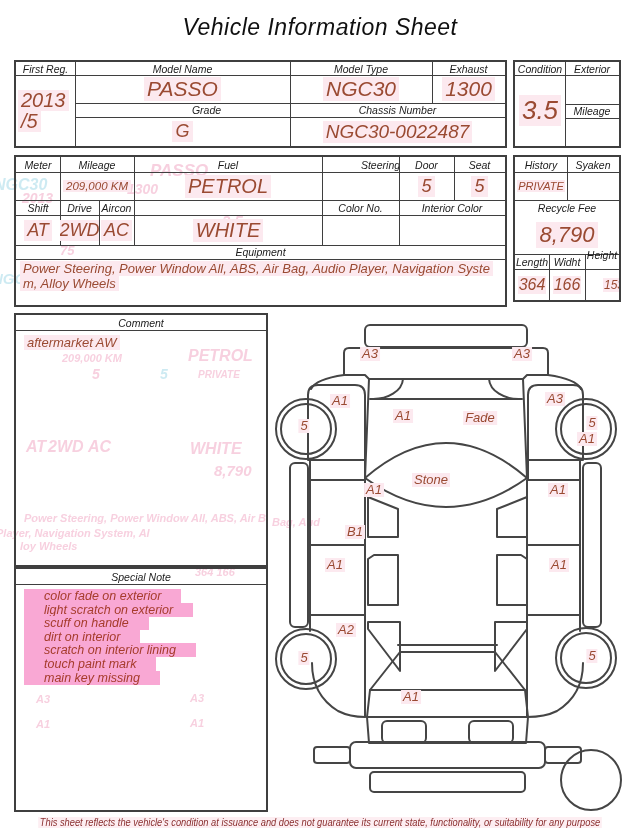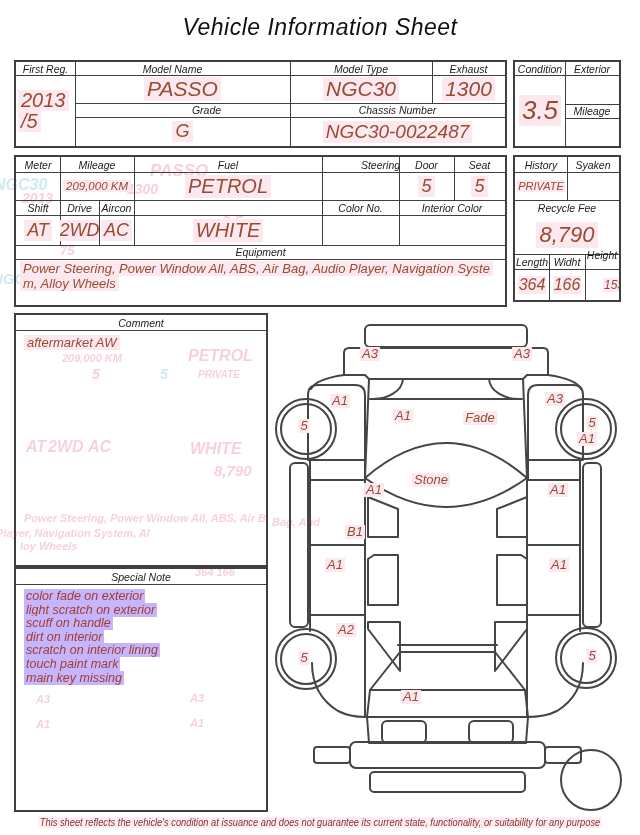--- a/index.html
+++ b/index.html
@@ -14,21 +14,21 @@
   .hl{background:#fce9ef;padding:0 3px;box-decoration-break:clone;-webkit-box-decoration-break:clone;}
   .left{justify-content:flex-start;}
   .top{align-items:flex-start;}
   #title{position:absolute;left:0;top:14px;width:640px;text-align:center;font-size:23px;color:#101010;letter-spacing:0.5px;}
   .dlabel{position:absolute;transform:translate(-50%,-50%);font-size:13px;color:#9a4a32;
           background:#fce9ef;padding:0 2px;white-space:nowrap;line-height:14px;}
   .ghost{position:absolute;white-space:nowrap;opacity:0.5;font-weight:bold;pointer-events:none;}
   .ghost.pink{color:#f0a2c0;}
   .ghost.cyan{color:#9dd6e6;}
   .note-line{font-size:12.5px;line-height:13.6px;color:#a63c2c;white-space:nowrap;}
-  .note-line span{background:#c4b5fd;padding:0 2px;}
+  .note-line span{background:#f9a8d4;padding:0 20px;}
   #equip-text{font-size:13px;line-height:15px;color:#9a4a32;word-break:break-all;text-align:left;}
   #disclaimer{position:absolute;left:0;top:817px;width:640px;text-align:center;font-size:10px;
               color:#8a2f2f;white-space:nowrap;transform:scaleX(0.93);transform-origin:center;}
   #disclaimer span{background:#fdeef2;padding:0 2px;}
   svg{position:absolute;left:0;top:0;}
   svg path,svg rect,svg circle{fill:none;stroke:#454545;stroke-width:2;stroke-linejoin:round;stroke-linecap:round;}
 </style>
 </head>
 <body>
 
@@ -73,21 +73,21 @@
     <div class="ln-h" style="left:0;top:13px;width:489px;"></div>
     <div class="ln-h" style="left:59px;top:41px;width:430px;"></div>
     <div class="ln-h" style="left:59px;top:55px;width:430px;"></div>
 
     <div class="cell hdr" style="left:0;top:0;width:59px;height:13px;">First Reg.</div>
     <div class="cell val left" style="left:2px;top:13px;width:57px;height:71px;flex-direction:column;align-items:flex-start;justify-content:center;font-size:20px;line-height:21px;">
       <span class="hl">2013</span>
       <span class="hl">/5</span>
     </div>
 
-    <div class="cell hdr" style="left:49px;top:0;width:215px;height:13px;">Model Name</div>
+    <div class="cell hdr" style="left:59px;top:0;width:215px;height:13px;">Model Name</div>
     <div class="cell val" style="left:59px;top:13px;width:215px;height:28px;font-size:21px;">
         <span class="hl">PASSO</span>
       </div>
 
     <div class="cell hdr" style="left:274px;top:0;width:142px;height:13px;">Model Type</div>
     <div class="cell val" style="left:274px;top:13px;width:142px;height:28px;font-size:21px;">
         <span class="hl">NGC30</span>
       </div>
 
     <div class="cell hdr" style="left:416px;top:0;width:73px;height:13px;">Exhaust</div>

